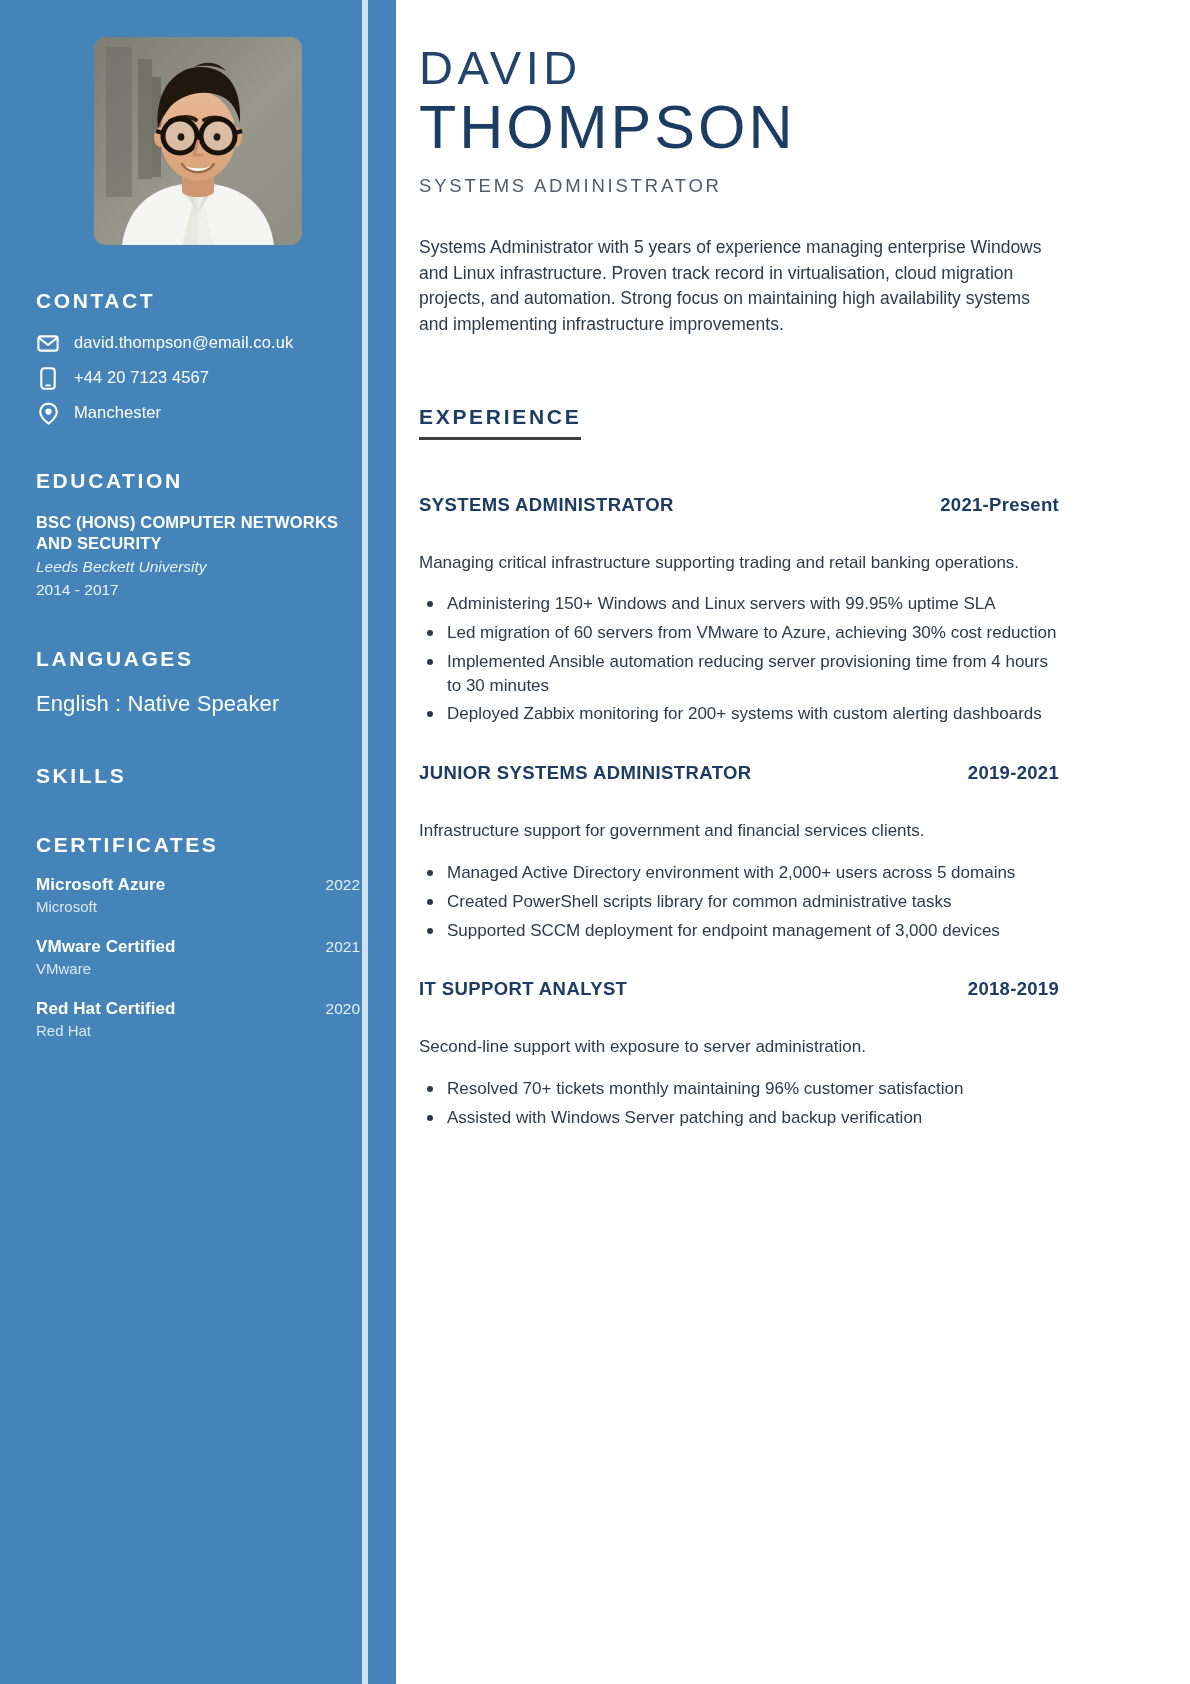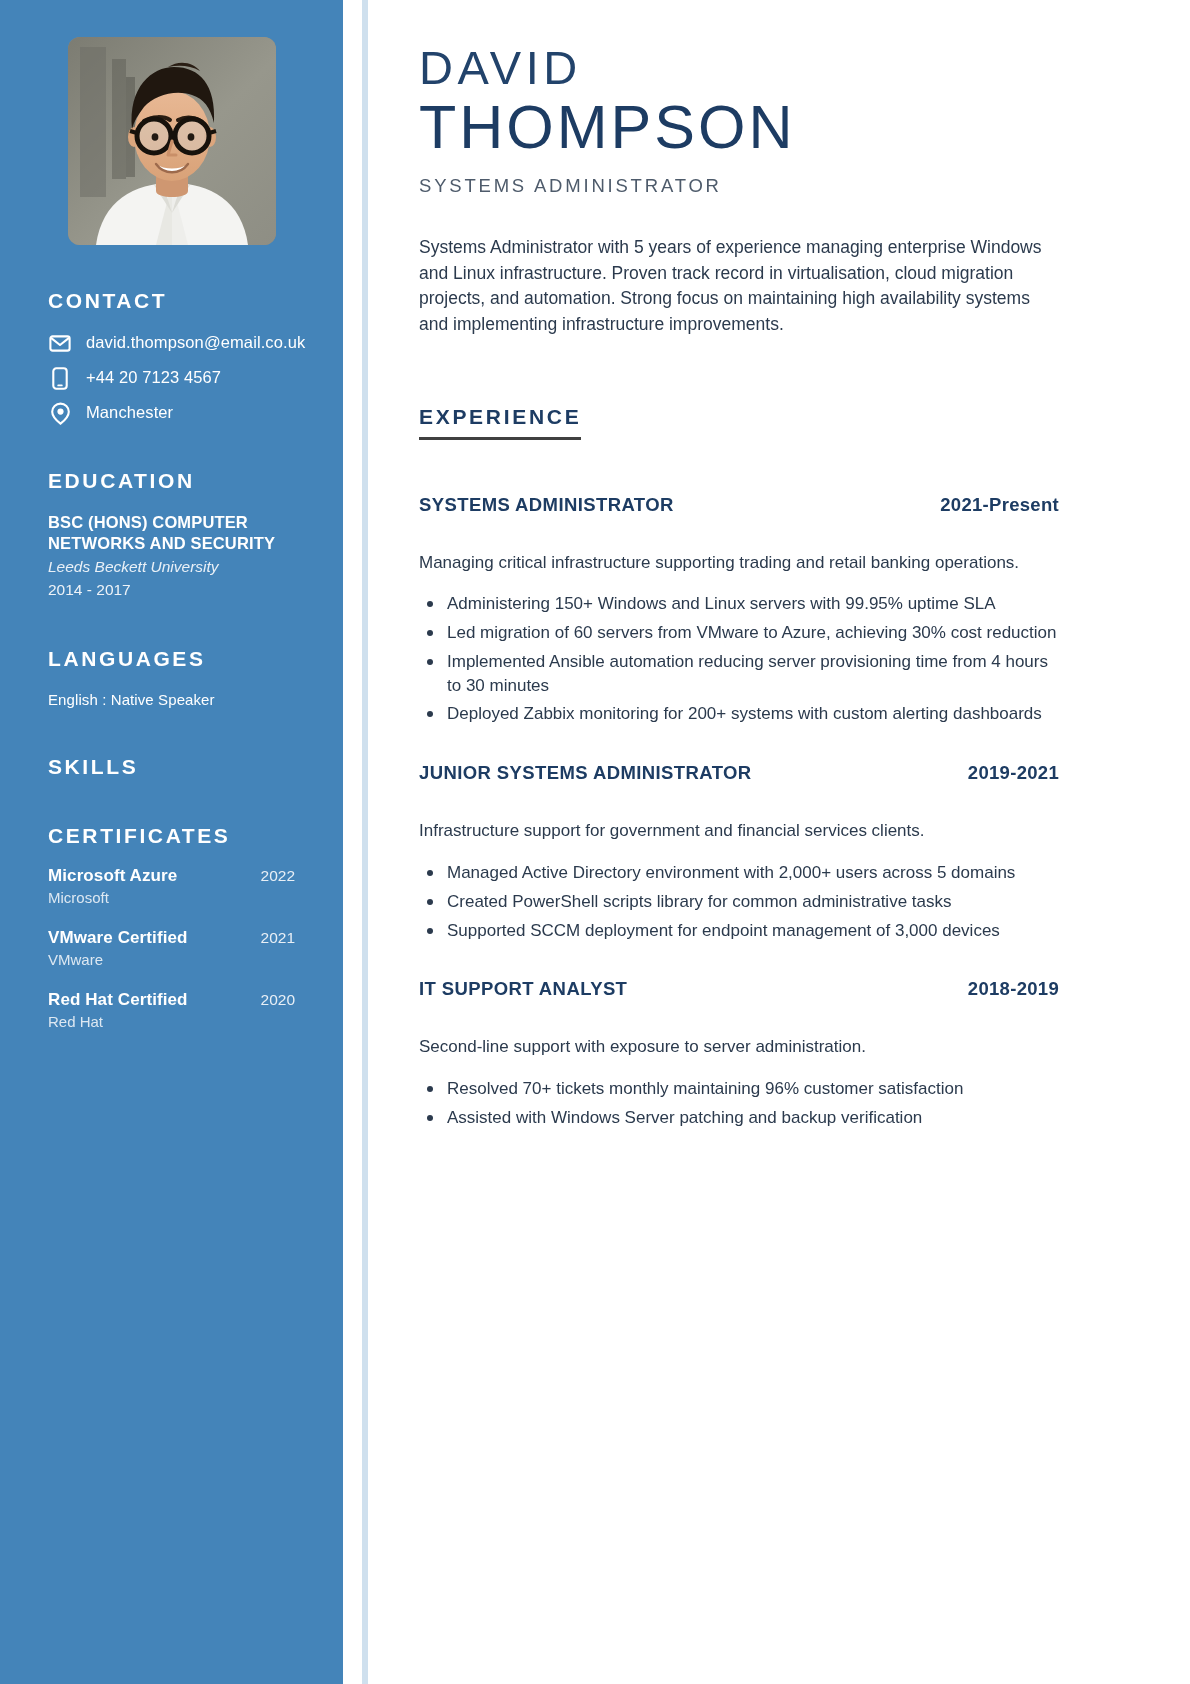--- a/index.html
+++ b/index.html
@@ -18,25 +18,25 @@
     background: #ffffff;
     overflow: hidden;
     box-sizing: border-box;
   }
 
   
   .sidebar {
     position: absolute;
     left: 0;
     top: 0;
-    width: 343px;
+    width: 396px;
     height: 1684px;
     background: #4484b9;
     box-sizing: border-box;
-    padding: 0 48px;
+    padding: 0 36px;
   }
   .sidebar-edge {
     position: absolute;
     left: 362px;
     top: 0;
     width: 6px;
     height: 1684px;
     background: #cfe0ee;
   }
 
@@ -112,21 +112,21 @@
   }
   .edu-years {
     color: #eef3f8;
     font-size: 15.5px;
     line-height: 1.4;
     margin-top: 1px;
   }
 
   .lang-line {
     color: #ffffff;
-    font-size: 15px;
+    font-size: 22px;
     margin-top: 20px;
     letter-spacing: 0.1px;
   }
 
   .cert-list { margin-top: 18px; }
   .cert-item { margin-bottom: 22px; }
   .cert-top {
     display: flex;
     justify-content: space-between;
     align-items: baseline;

